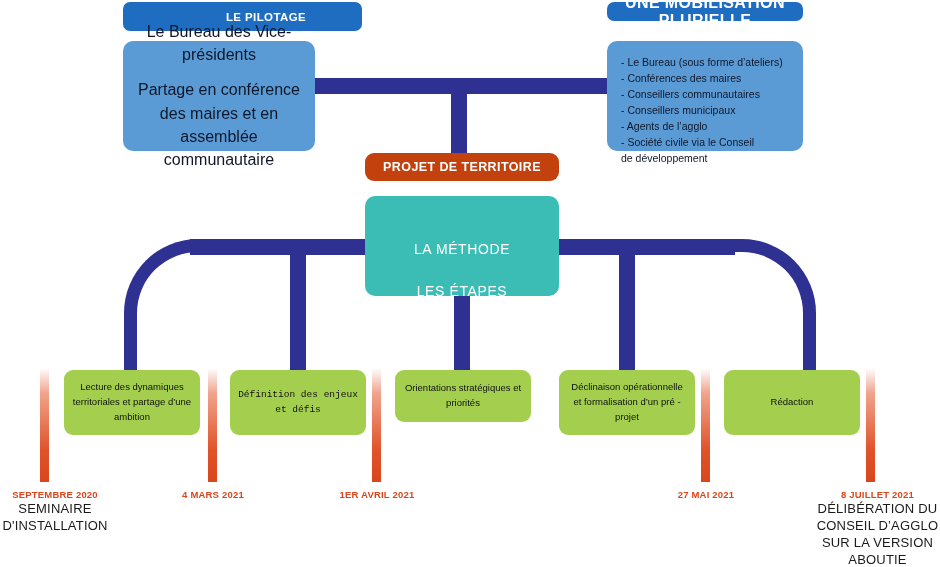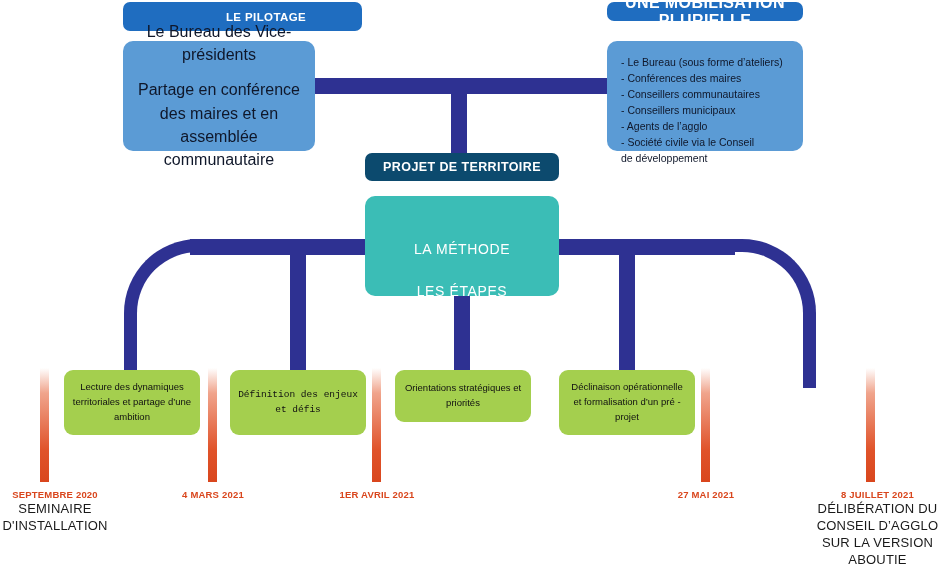--- a/index.html
+++ b/index.html
@@ -6,21 +6,21 @@
   body{width:940px;height:567px;position:relative;overflow:hidden;
        font-family:"Liberation Sans","DejaVu Sans",sans-serif;}
 
   .canvas{position:absolute;left:0;top:0;width:940px;height:567px;}
 
   
   .pill{position:absolute;border-radius:7px;display:flex;align-items:center;
         justify-content:center;color:#ffffff;font-weight:bold;letter-spacing:.4px;
         text-align:center;}
   .pill-blue{background:#1f6dc0;}
-  .pill-teal{background:#0c4a6e;}
+  .pill-teal{background:#c2410c;border-radius:9px;}
 
   
   .panel{position:absolute;border-radius:10px;}
   .panel-lightblue{background:#5b9bd5;color:#0f172a;}
   .panel-teal{background:#3bbdb6;color:#ffffff;}
 
   .panel-lightblue .ptext{font-size:16px;line-height:1.45;text-align:center;}
   .panel-lightblue .ptext p{margin:0 0 12px 0;}
   .panel-lightblue .ptext p:last-child{margin-bottom:0;}
 
@@ -121,20 +121,23 @@
   </div>
   <div class="step" style="left:230px;top:370px;width:136px;height:65px;font-family:Liberation Mono, monospace;">
     <span>Définition des enjeux et défis</span>
   </div>
   <div class="step" style="left:395px;top:370px;width:136px;height:52px;">
     <span>Orientations stratégiques et priorités</span>
   </div>
   <div class="step" style="left:559px;top:370px;width:136px;height:65px;">
     <span>Déclinaison opérationnelle et formalisation d’un pré - projet</span>
   </div>
+  <div class="step" style="left:724px;top:370px;width:136px;height:65px;">
+    <span>Rédaction</span>
+  </div>
 
   <div class="marker" style="left:40px;top:368px;height:114px;"></div>
   <div class="marker" style="left:208px;top:368px;height:114px;"></div>
   <div class="marker" style="left:372px;top:368px;height:114px;"></div>
   <div class="marker" style="left:701px;top:368px;height:114px;"></div>
   <div class="marker" style="left:866px;top:368px;height:114px;"></div>
 
   <div class="caption" style="left:0px;top:489px;width:110px;">
     <div class="date">SEPTEMBRE 2020</div>
     <div class="sub">SEMINAIRE D'INSTALLATION</div>

